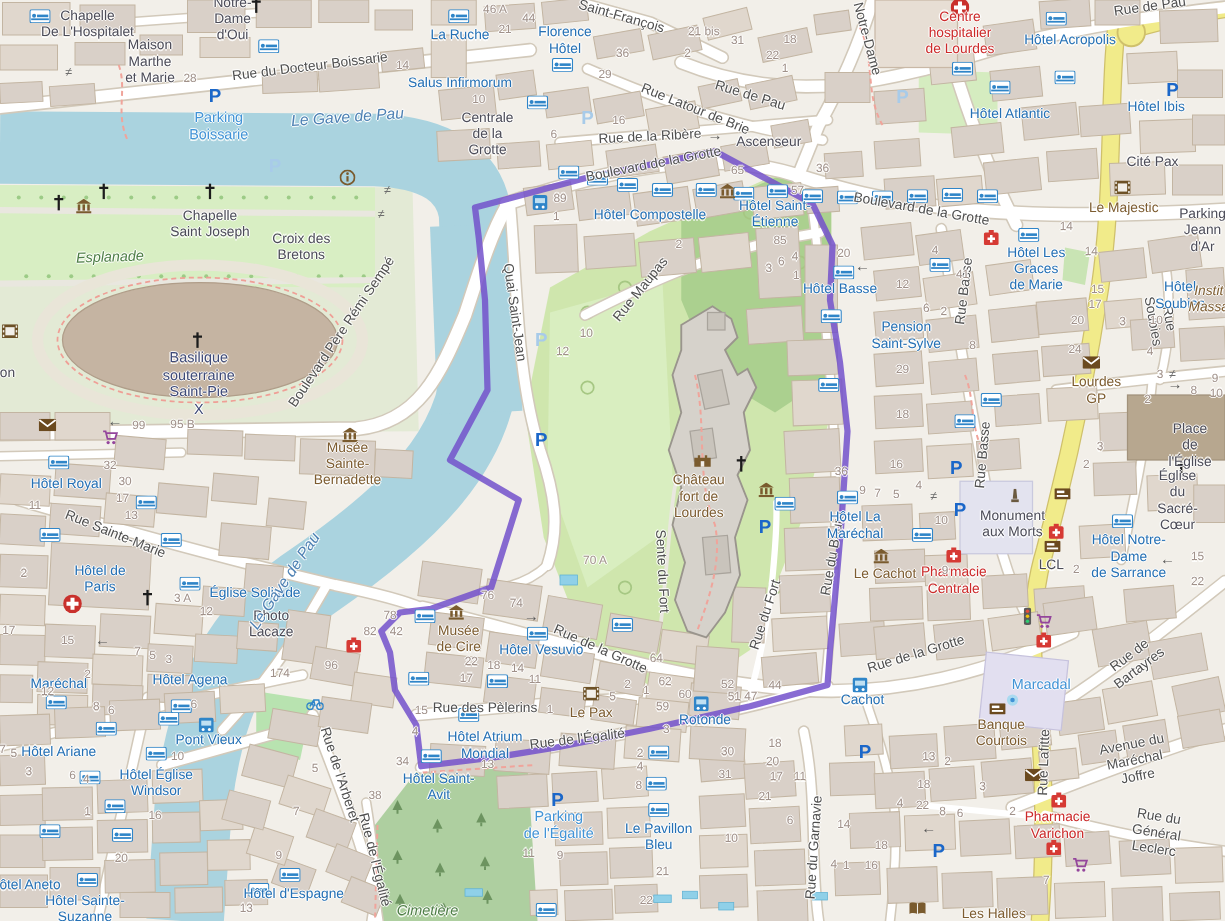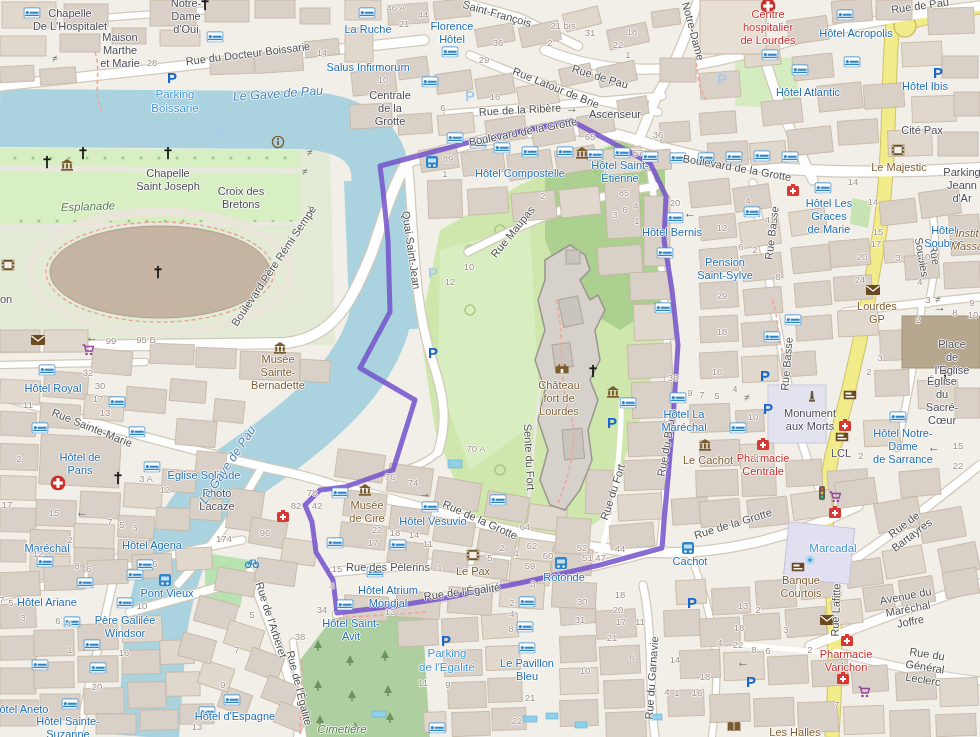--- a/index.html
+++ b/index.html
@@ -1154,20 +1154,24 @@
       <div class="lbl street" style="left: 248px; top: 54px; transform: translate(-50%, -50%) rotate(-7deg);">Rue du Docteur Boissarie</div>
       <div class="lbl num" style="left: 322px; top: 53px;">14</div>
       <div class="lbl parkblue" style="left: 175px; top: 102px;">Parking
 Boissarie</div>
       <div class="lbl water" style="left: 278px; top: 94px; transform: translate(-50%, -50%) rotate(-4deg);">Le Gave de Pau</div>
       <div class="lbl green" style="left: 88px; top: 207px; transform: translate(-50%, -50%) rotate(-2deg);">Esplanade</div>
       <div class="lbl dark" style="left: 168px; top: 180px;">Chapelle
 Saint Joseph</div>
       <div class="lbl dark" style="left: 241px; top: 198px;">Croix des
 Bretons</div>
+      <div class="lbl navy" style="left: 159px; top: 308px;">Basilique
+souterraine
+Saint-Pie
+X</div>
       <div class="lbl street" style="left: 274px; top: 266px; transform: translate(-50%, -50%) rotate(-56deg);">Boulevard Père Rémi Sempé</div>
       <div class="lbl brown" style="left: 278px; top: 372px;">Musée
 Sainte-
 Bernadette</div>
       <div class="lbl num" style="left: 111px; top: 341px; text-align: right;">99</div>
       <div class="lbl num" style="left: 146px; top: 340px;">95 B</div>
       <div class="lbl hotel" style="left: 53px; top: 388px;">Hôtel Royal</div>
       <div class="lbl num" style="left: 88px; top: 373px;">32</div>
       <div class="lbl num" style="left: 100px; top: 386px;">30</div>
       <div class="lbl num" style="left: 98px; top: 399px;">17</div>
@@ -1204,21 +1208,21 @@
       <div class="lbl hotel" style="left: 47px; top: 602px;">Hôtel Ariane</div>
       <div class="lbl num" style="left: 2px; top: 600px;">7</div>
       <div class="lbl num" style="left: 11px; top: 603px;">5</div>
       <div class="lbl num" style="left: 23px; top: 618px;">3</div>
       <div class="lbl num" style="left: 58px; top: 621px;">6</div>
       <div class="lbl num" style="left: 69px; top: 624px;">4</div>
       <div class="lbl num" style="left: 70px; top: 650px;">1</div>
       <div class="lbl num" style="left: 124px; top: 653px;">16</div>
       <div class="lbl num" style="left: 97px; top: 687px;">20</div>
       <div class="lbl hotel" style="left: 167px; top: 593px;">Pont Vieux</div>
-      <div class="lbl hotel" style="left: 125px; top: 627px;">Père Galilée
+      <div class="lbl hotel" style="left: 125px; top: 627px;">Hôtel Église
 Windsor</div>
       <div class="lbl hotel" style="left: 20px; top: 709px;">Hôtel Aneto</div>
       <div class="lbl hotel" style="left: 68px; top: 728px;">Hôtel Sainte-
 Suzanne</div>
       <div class="lbl hotel" style="left: 235px; top: 716px;">Hôtel d'Espagne</div>
       <div class="lbl street" style="left: 271px; top: 620px; transform: translate(-50%, -50%) rotate(72deg);">Rue de l'Arberet</div>
       <div class="lbl street" style="left: 299px; top: 688px; transform: translate(-50%, -50%) rotate(76deg);">Rue de l'Égalité</div>
       <div class="lbl num" style="left: 252px; top: 615px;">5</div>
       <div class="lbl num" style="left: 237px; top: 650px;">7</div>
       <div class="lbl num" style="left: 223px; top: 685px;">9</div>
@@ -1328,21 +1332,21 @@
       <div class="lbl num" style="left: 448px; top: 159px;">89</div>
       <div class="lbl num" style="left: 445px; top: 174px;">1</div>
       <div class="lbl num" style="left: 590px; top: 137px;">65</div>
       <div class="lbl num" style="left: 638px; top: 153px;">57</div>
       <div class="lbl num" style="left: 658px; top: 135px;">36</div>
       <div class="lbl num" style="left: 624px; top: 193px;">85</div>
       <div class="lbl num" style="left: 615px; top: 215px;">3</div>
       <div class="lbl num" style="left: 625px; top: 210px;">6</div>
       <div class="lbl num" style="left: 636px; top: 206px;">4</div>
       <div class="lbl num" style="left: 637px; top: 221px;">1</div>
-      <div class="lbl hotel" style="left: 672px; top: 232px;">Hôtel Bernis</div>
+      <div class="lbl hotel" style="left: 672px; top: 232px;">Hôtel Basse</div>
       <div class="lbl num" style="left: 675px; top: 203px;">20</div>
       <div class="lbl hotel" style="left: 725px; top: 269px;">Pension
 Saint-Sylve</div>
       <div class="lbl street" style="left: 772px; top: 233px; transform: translate(-50%, -50%) rotate(-83deg);">Rue Basse</div>
       <div class="lbl street" style="left: 787px; top: 364px; transform: translate(-50%, -50%) rotate(-85deg);">Rue Basse</div>
       <div class="lbl hotel" style="left: 829px; top: 216px;">Hôtel Les
 Graces
 de Marie</div>
       <div class="lbl num" style="left: 770px; top: 192px; margin-top: 28px;">41</div>
       <div class="lbl num" style="left: 748px; top: 201px;">4</div>

